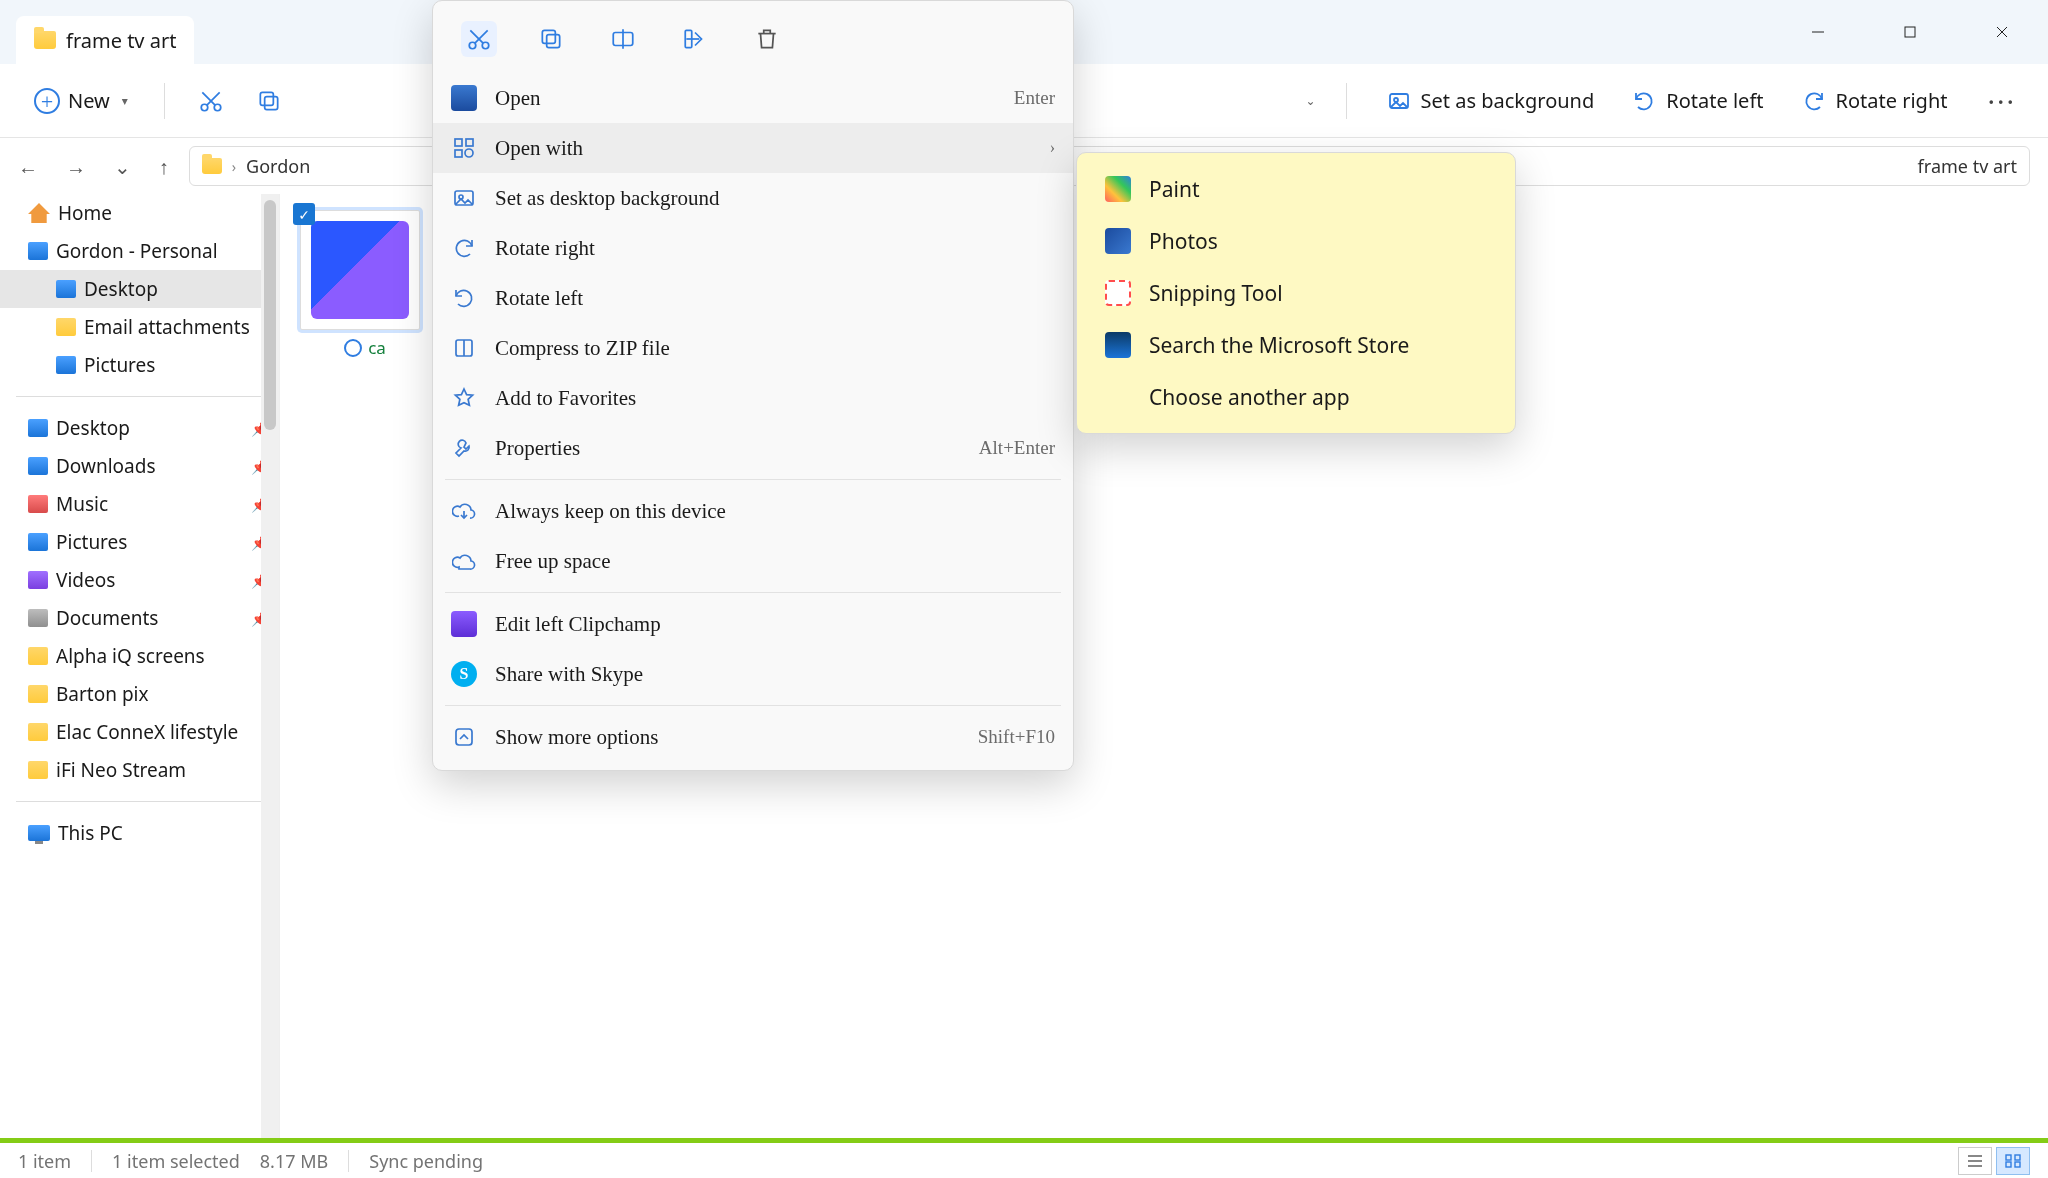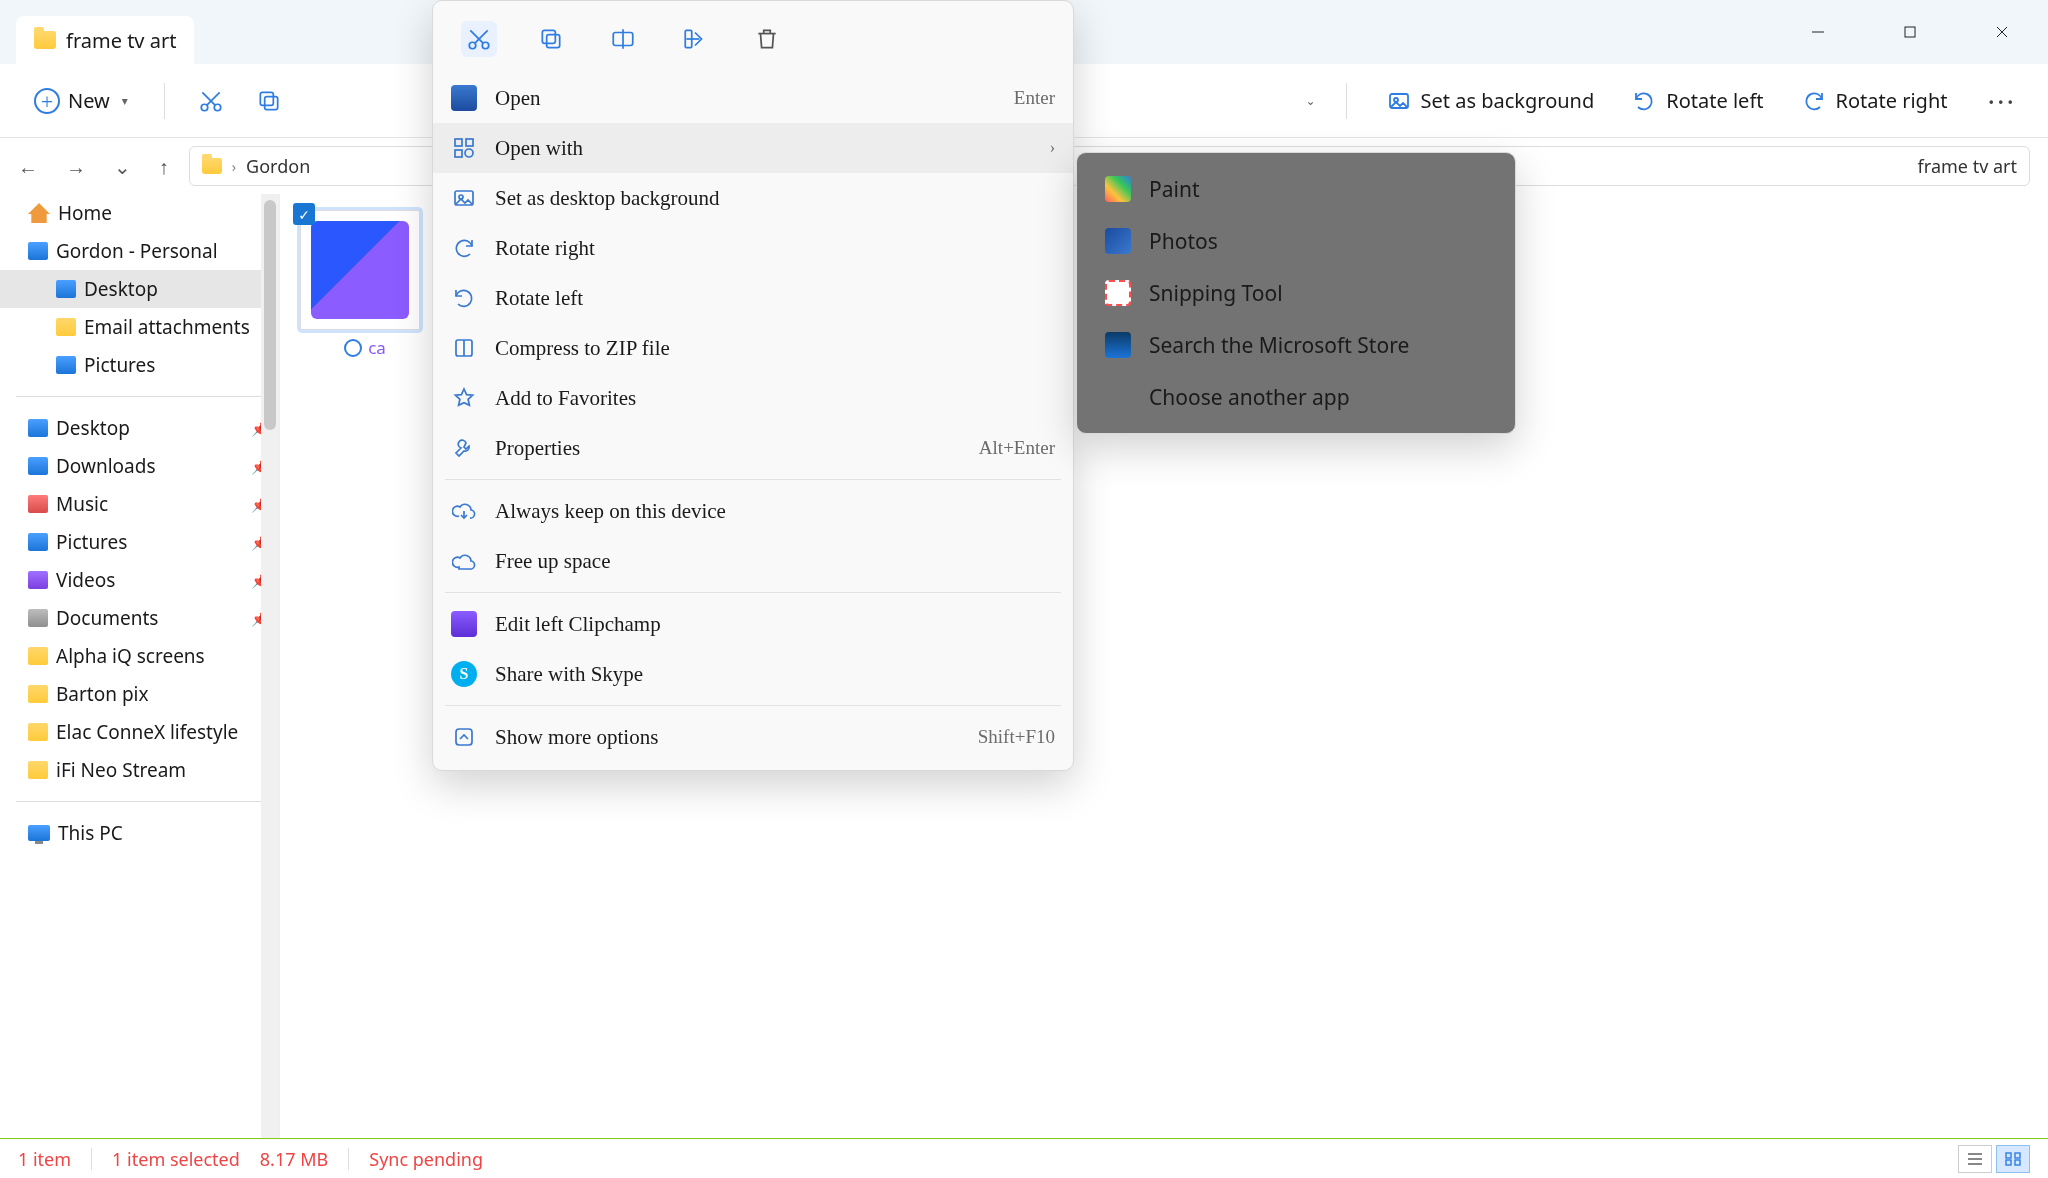--- a/index.html
+++ b/index.html
@@ -199,39 +199,39 @@
     border-radius:6px;
   }
   .thumb-check {
     position:absolute; top:-8px; left:-8px;
     width:22px; height:22px; background:#1976d2; border-radius:3px;
     display:flex; align-items:center; justify-content:center;
     color:#fff; font-size:14px;
   }
   .thumb-caption {
     display:flex; align-items:center; justify-content:center; gap:6px;
-    margin-top:6px; color:#8b5cf6;
+    margin-top:6px; color:#15803d;
   }
   .sync-icn {
     width:18px;height:18px;border:2px solid #2f7de1;border-radius:50%;
     position:relative;
   }
   .sync-icn::before,.sync-icn::after{
     content:"";position:absolute;border:4px solid transparent;
   }
 
   
   .statusbar {
     position:absolute; left:0; right:0; bottom:0;
     height:40px;
-    border-top:1px solid #84cc16;
+    border-top:5px solid #84cc16;
     background:#fff;
     display:flex; align-items:center;
     padding:0 18px;
-    font-size:18px; color:#ef4444;
+    font-size:18px; color:#737373;
     gap:20px;
   }
   .status-sep { width:1px; height:22px; background:#ddd; }
   .status-right { margin-left:auto; display:flex; gap:4px; }
   .view-toggle {
     width:34px; height:28px; border:1px solid #ccc;
     display:flex; align-items:center; justify-content:center;
   }
   .view-toggle.active { background:#d6e8ff; border-color:#8fbff0; }
 
@@ -286,21 +286,21 @@
     background:#00aff0; border-radius:50%;
     color:#fff; font-weight:700; font-size:16px;
   }
 
   
   .submenu {
     position:absolute;
     top: 152px;
     left: 1076px;
     width: 440px;
-    background:#737373;
+    background:#fef9c3;
     border:1px solid #d9d9d9;
     border-radius:10px;
     box-shadow:0 14px 40px rgba(0,0,0,.18);
     padding:10px 0;
     font-size:21px;
     z-index:60;
   }
   .sub-row {
     display:flex; align-items:center; gap:18px;
     padding:12px 28px;

